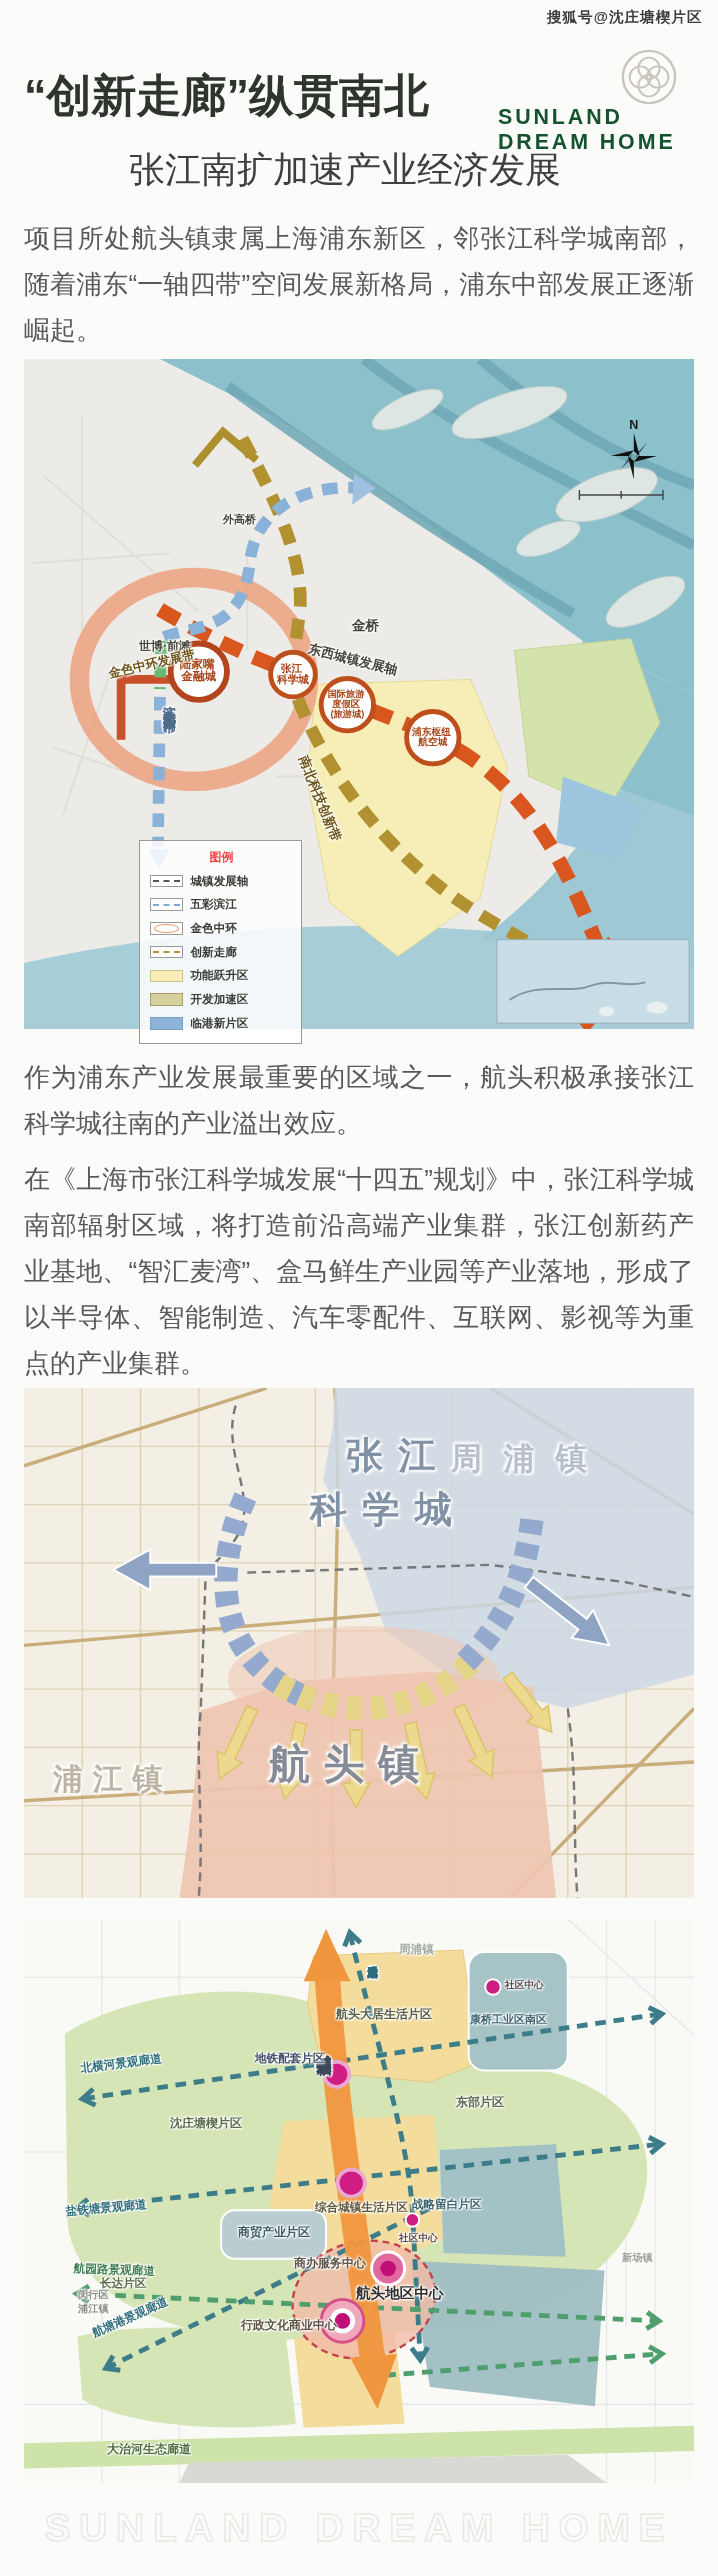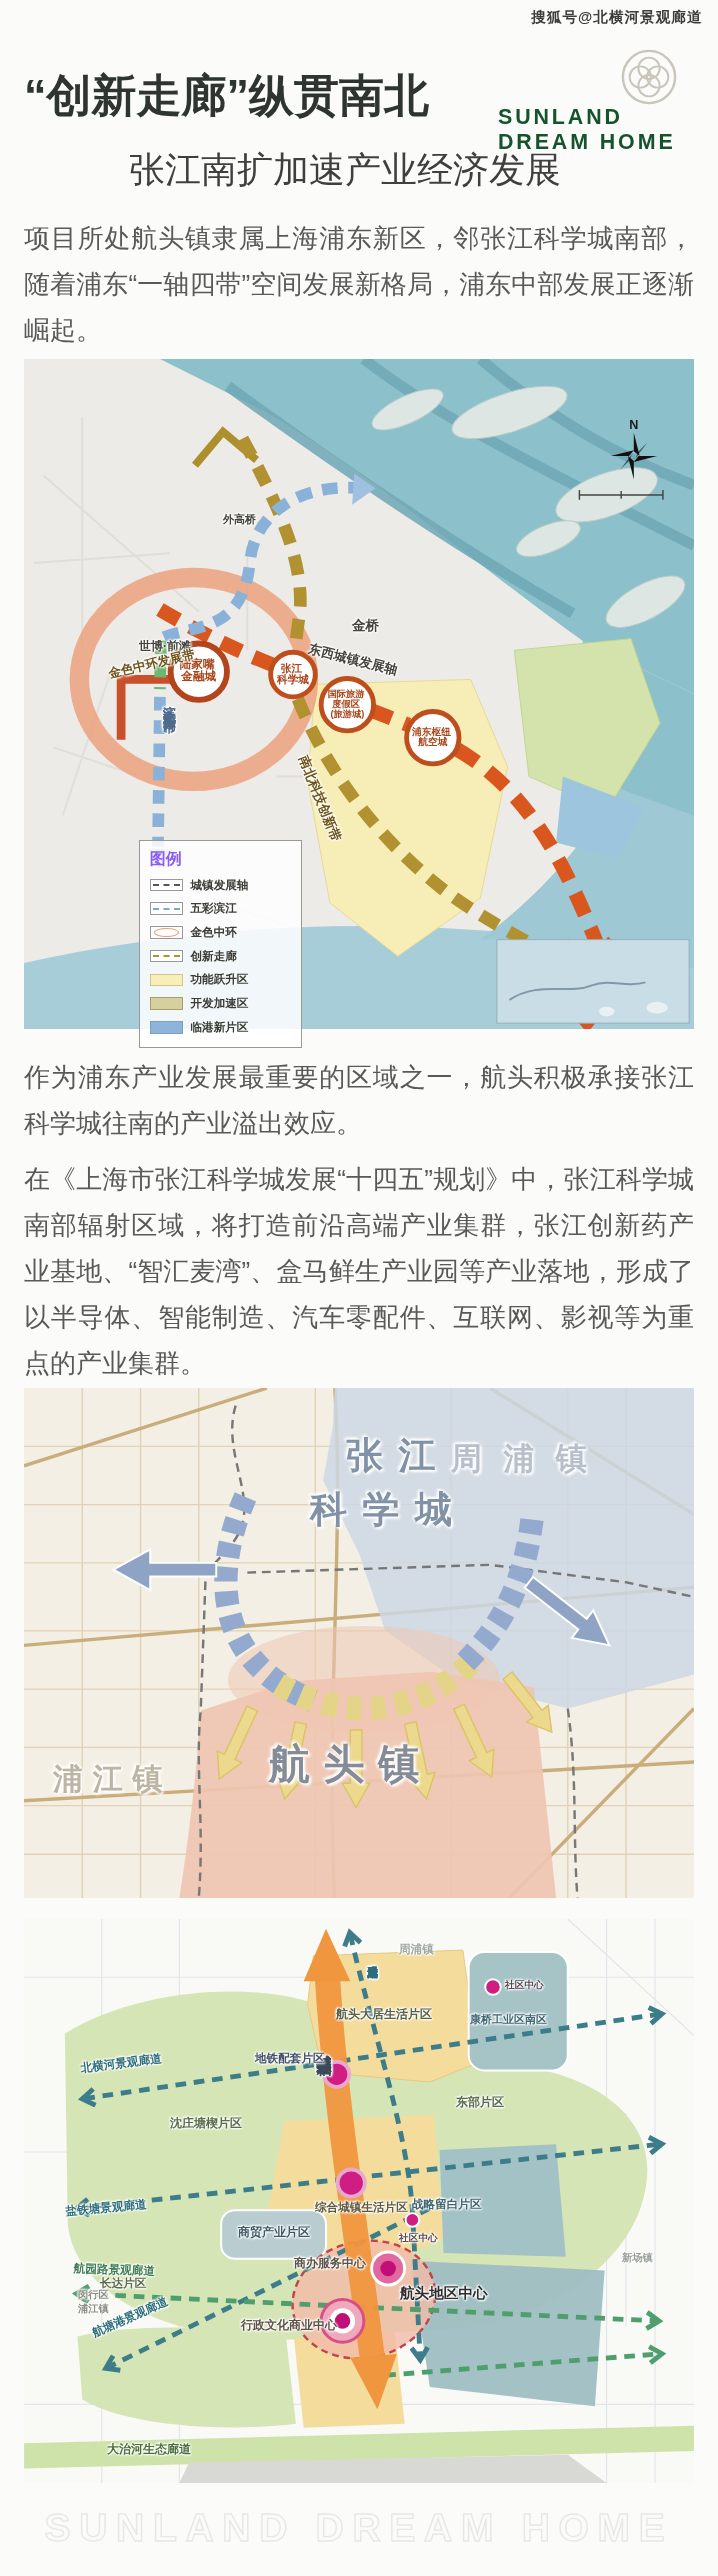--- a/index.html
+++ b/index.html
@@ -27,21 +27,21 @@
   #map2{top:1388px;height:510px;}
   #map3{top:1919px;height:564px;}
   .map svg{position:absolute;left:0;top:0;}
   .mlabel{position:absolute;white-space:nowrap;font-weight:bold;font-size:12.6px;color:#45453d;
           text-shadow:0 0 2.9px #fff,0 0 2.9px #fff,1px 1px 1.9px #fff,-1px -1px 1.9px #fff;
           transform-origin:left top;}
   .vtext{writing-mode:vertical-rl;text-orientation:upright;}
   
   .legend{position:absolute;left:115px;top:481px;width:163px;background:rgba(255,255,255,.85);
           border:1px solid #9a9a94;padding:7.8px 7.8px 3.9px 9.7px;box-sizing:border-box;}
-  .legend-title{font-size:16px;font-weight:bold;color:#8b5cf6;margin-bottom:7.8px;}
+  .legend-title{font-size:12px;font-weight:bold;color:#ef4444;margin-bottom:7.8px;text-align:center;}
   .legend-row{display:flex;align-items:center;gap:7.8px;margin-bottom:8.7px;}
   .legend-row span.lb{font-size:11.6px;font-weight:bold;color:#3c3c36;}
   .sw{width:33px;height:12.6px;box-sizing:border-box;background:#fff;border:1px solid #999;
       display:flex;align-items:center;justify-content:center;flex:0 0 auto;}
   .sw.d1::before{content:"";width:27px;border-top:2.9px dashed #555;}
   .sw.d2::before{content:"";width:27px;border-top:2.9px dashed #7aa7d6;}
   .sw.ring::before{content:"";width:23px;height:6.8px;border:1.9px solid #ec9d74;border-radius:50%;}
   .sw.d3::before{content:"";width:27px;border-top:2.9px dashed #b19130;}
   .sw.f1{background:#f7efb7;border-color:#cfc489;}
   .sw.f2{background:#d6cf9e;border-color:#a99f68;}
@@ -52,21 +52,21 @@
   
   .footer{position:absolute;top:2506px;left:0;width:718px;text-align:center;
           font-size:39px;font-weight:bold;letter-spacing:8.7px;color:#fbfbfa;
           -webkit-text-stroke:1.4px #e7e7e4;white-space:nowrap;}
 </style>
 </head>
 <body>
 
 <div class="page">
 
-  <div class="watermark">搜狐号@北横河景观廊道</div>
+  <div class="watermark">搜狐号@沈庄塘楔片区</div>
 
   <div class="title">“创新走廊”纵贯南北</div>
   <div class="brand-text">
     <div>SUNLAND</div>
     <div>DREAM HOME</div>
   </div>
   <div class="brand-logo">
     <svg width="60" height="60" viewBox="0 0 62 62">
       <circle cx="31" cy="31" r="27" fill="none" stroke="#c9c5ba" stroke-width="2.5"></circle>
       <circle cx="31" cy="22" r="11" fill="none" stroke="#c9c5ba" stroke-width="2"></circle>
@@ -371,21 +371,21 @@
     <div class="mlabel" style="left:446px;top:93px;font-size:11px;color:#3f6570;">康桥工业区南区</div>
     <div class="mlabel" style="left:481px;top:60px;font-size:9.7px;color:#5a4a52;">社区中心</div>
     <div class="mlabel" style="left:231px;top:132px;font-size:11.6px;color:#44526b;">地铁配套片区</div>
     <div class="mlabel" style="left:146px;top:196px;font-size:12px;color:#5a6a4e;">沈庄塘楔片区</div>
     <div class="mlabel" style="left:412px;top:175px;font-size:12px;color:#5a6a4e;margin-left:20px;">东部片区</div>
     <div class="mlabel" style="left:291px;top:281px;font-size:11.6px;color:#5f5a40;">综合城镇生活片区</div>
     <div class="mlabel" style="left:388px;top:278px;font-size:11.6px;color:#3f6570;">战略留白片区</div>
     <div class="mlabel" style="left:214px;top:305px;font-size:12px;color:#3d5a64;">商贸产业片区</div>
     <div class="mlabel" style="left:375px;top:313px;font-size:9.7px;color:#5a4a52;">社区中心</div>
     <div class="mlabel" style="left:270px;top:336px;font-size:12px;color:#5c5248;">商办服务中心</div>
-    <div class="mlabel" style="left:332px;top:365px;font-size:14.6px;color:#2f2f2f;margin-left:44px;">航头地区中心</div>
+    <div class="mlabel" style="left:332px;top:365px;font-size:14.6px;color:#2f2f2f;">航头地区中心</div>
     <div class="mlabel" style="left:217px;top:398px;font-size:12px;color:#5c5248;">行政文化商业中心</div>
     <div class="mlabel" style="left:76px;top:357px;font-size:11.6px;color:#5a6a4e;">长达片区</div>
     <div class="mlabel" style="left:54px;top:369px;font-size:10.2px;color:#8e8e86;line-height:13.6px;">
       <div>闵行区</div>
       <div>浦江镇</div>
     </div>
     <div class="mlabel" style="left:375px;top:23px;font-size:11.6px;color:rgba(150,158,150,0.9);">周浦镇</div>
     <div class="mlabel" style="left:598px;top:332px;font-size:10.2px;color:#9aa098;">新场镇</div>
   </div>
 

